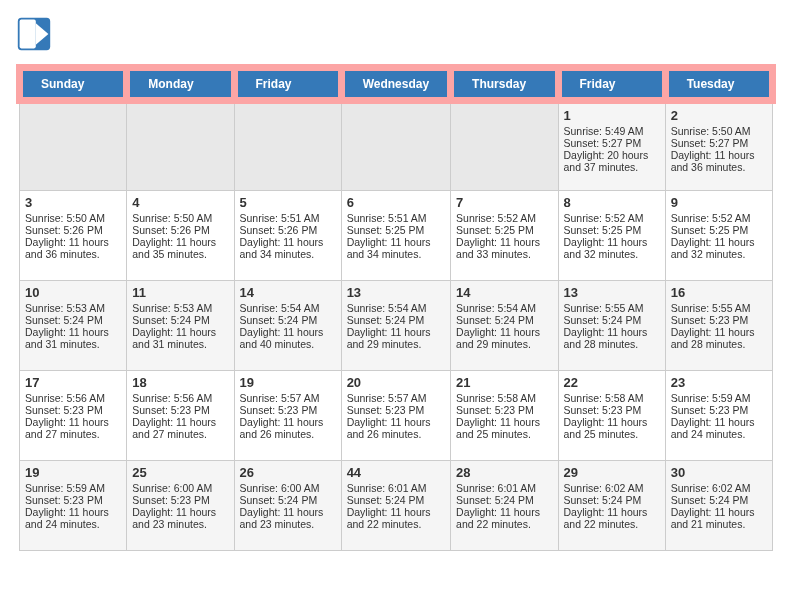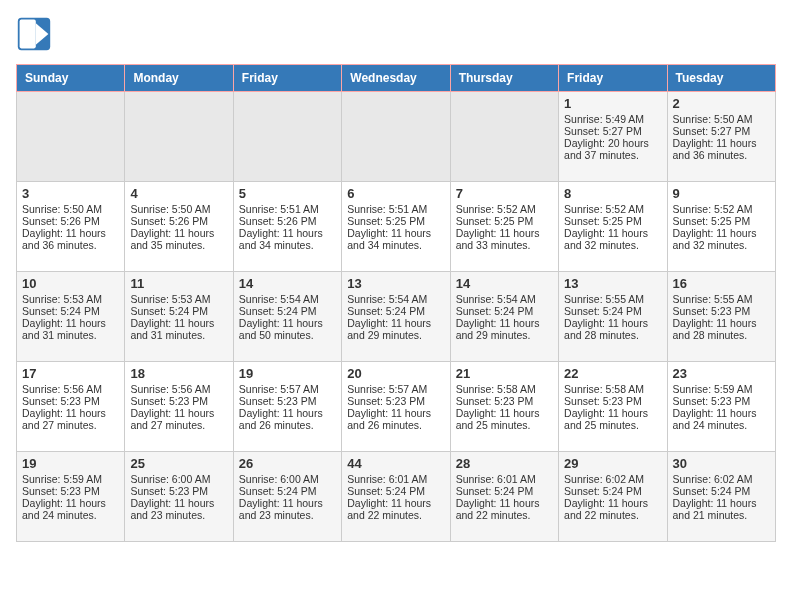--- a/index.html
+++ b/index.html
@@ -45,23 +45,23 @@
     }
     table {
       width: 100%;
       border-collapse: collapse;
     }
     thead th {
       background-color: #3579b8;
       color: #fff;
       font-size: 12px;
       font-weight: bold;
-      padding: 6px 8px;
+      padding: 6px 18px;
       text-align: left;
-      border: 1px solid #fca5a5;
+      border: 7px solid #fca5a5;
     }
     tbody tr {
       height: 90px;
       vertical-align: top;
     }
     tbody td {
       border: 1px solid #ccc;
       padding: 4px 5px;
       font-size: 10.5px;
       color: #333;
@@ -188,21 +188,21 @@
         <td>
           <span class="day-num">11</span>
           <div>Sunrise: 5:53 AM</div>
           <div>Sunset: 5:24 PM</div>
           <div>Daylight: 11 hours and 31 minutes.</div>
         </td>
         <td>
           <span class="day-num">14</span>
           <div>Sunrise: 5:54 AM</div>
           <div>Sunset: 5:24 PM</div>
-          <div>Daylight: 11 hours and 50 minutes.</div>
+          <div>Daylight: 11 hours and 40 minutes.</div>
         </td>
         <td>
           <span class="day-num">13</span>
           <div>Sunrise: 5:54 AM</div>
           <div>Sunset: 5:24 PM</div>
           <div>Daylight: 11 hours and 29 minutes.</div>
         </td>
         <td>
           <span class="day-num">14</span>
           <div>Sunrise: 5:54 AM</div>

